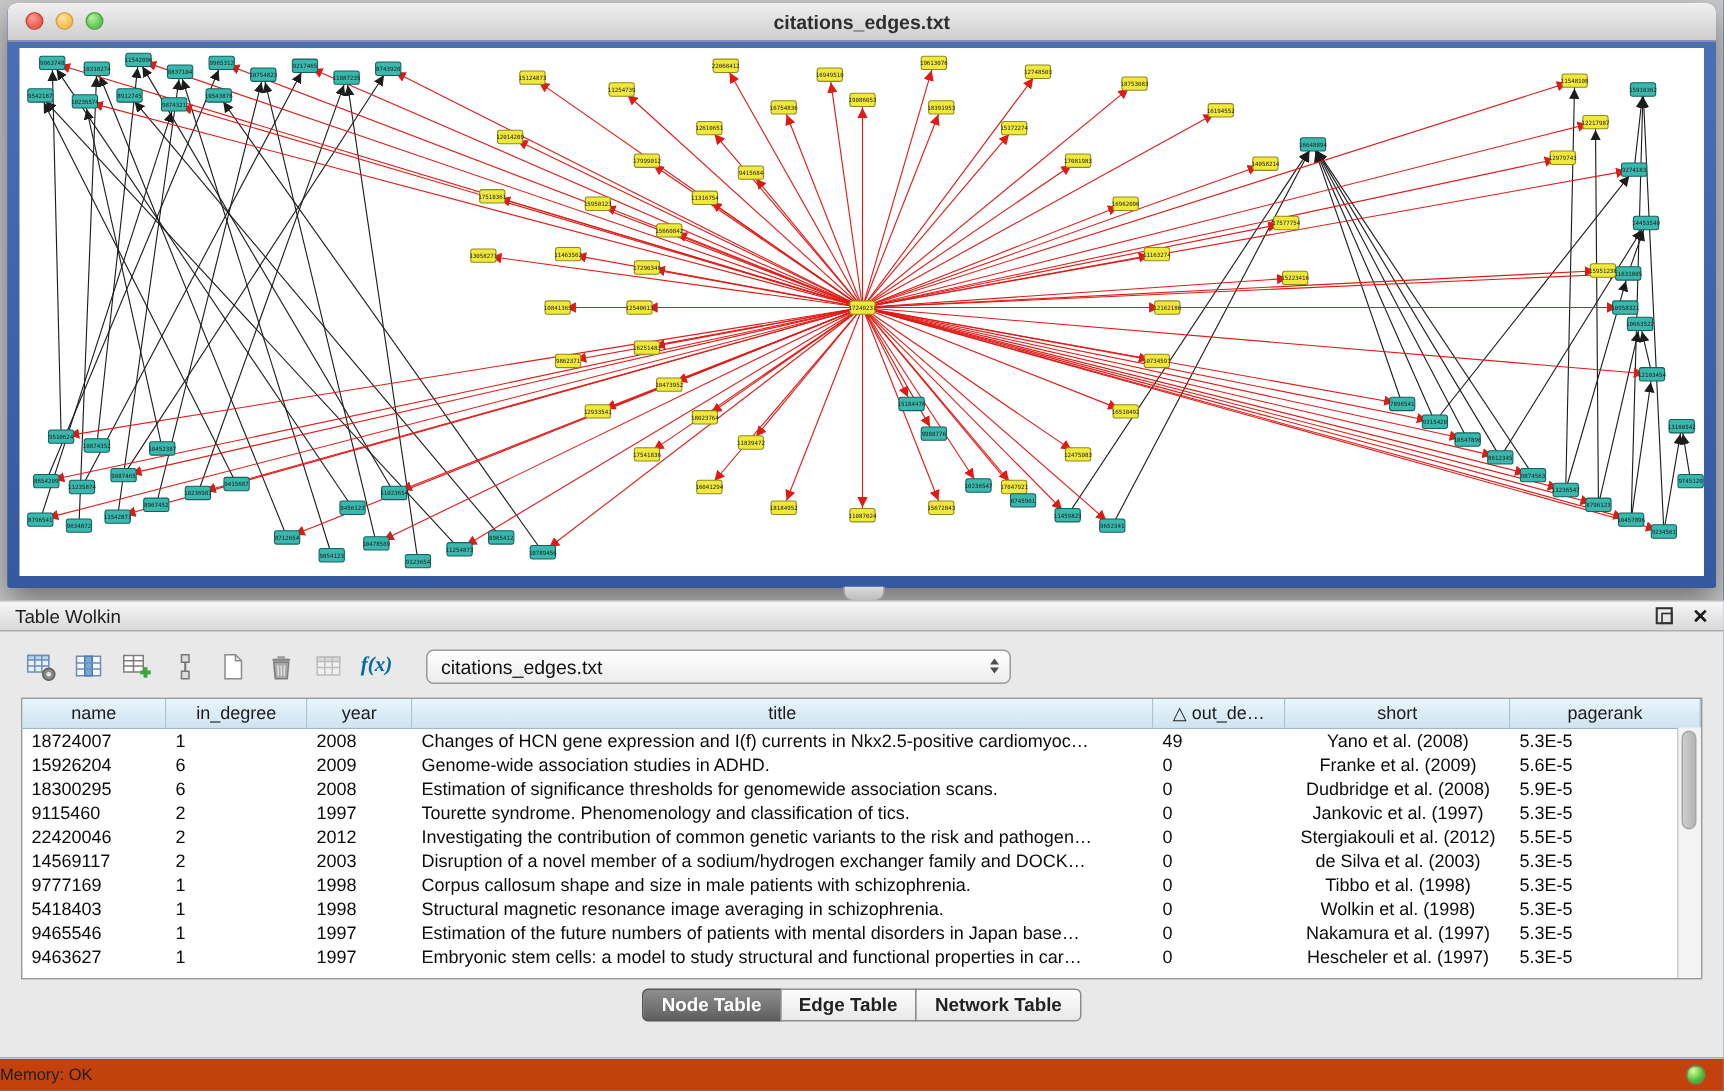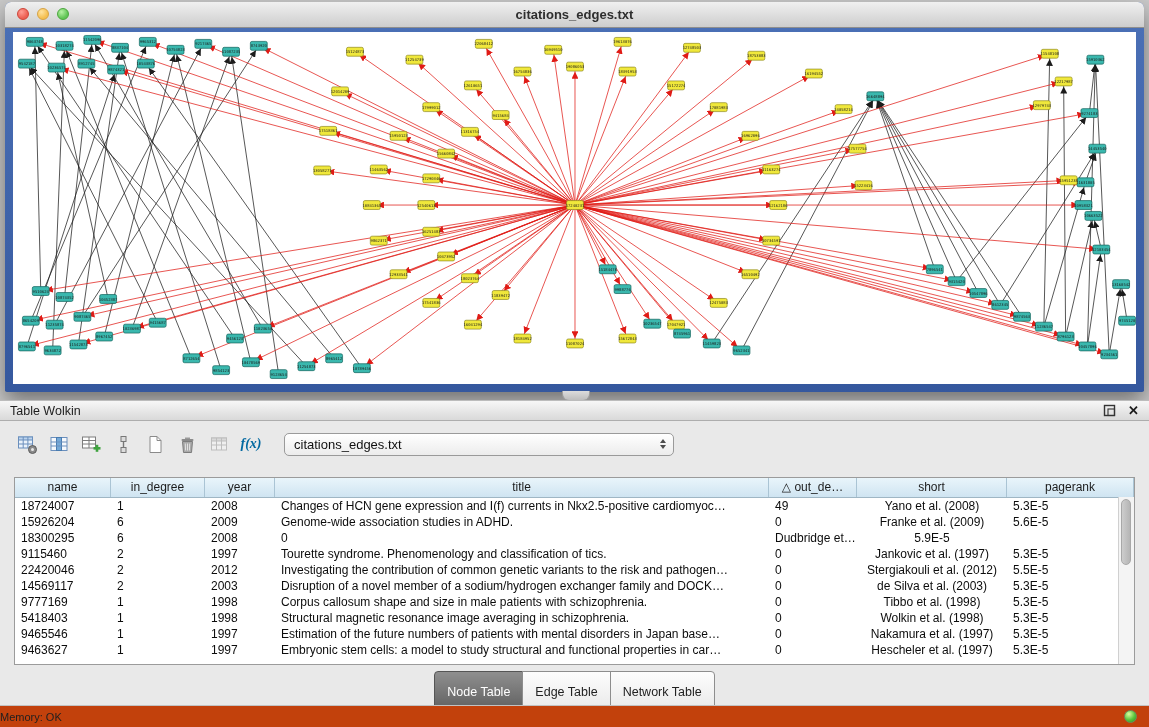--- a/index.html
+++ b/index.html
@@ -75,21 +75,21 @@
     border:1px solid #9a9a9a;border-radius:5px;
     display:flex;align-items:center;padding:0 22px 0 9px;box-sizing:border-box;
     font-size:13px;color:#111;
   }
   .combo-arrows{position:absolute;right:7px;top:50%;transform:translateY(-50%);display:flex;flex-direction:column;gap:2px;}
   .arr-up{width:0;height:0;border-left:3.5px solid transparent;border-right:3.5px solid transparent;border-bottom:4.5px solid #4d4d4d;}
   .arr-dn{width:0;height:0;border-left:3.5px solid transparent;border-right:3.5px solid transparent;border-top:4.5px solid #4d4d4d;}
 
   
   .table-wrap{
-    position:relative;margin-top:18px;height:186px;
+    position:relative;margin-top:6px;height:186px;
     border:1px solid #9b9b9b;background:#fff;overflow:hidden;
   }
   .thead{
     display:grid;grid-template-columns:96px 94px 70px 494px 88px 150px 1fr;
     height:19px;border-bottom:1px solid #9fb6c4;
   }
   .th{
     background:linear-gradient(#e9f5fb,#cfe4f1);
     border-right:1px solid #aac4d4;
     font-size:12px;color:#1c1c1c;text-align:center;line-height:19px;
@@ -112,21 +112,21 @@
   .vthumb{
     position:absolute;top:2px;left:2px;width:10px;height:66px;
     background:linear-gradient(90deg,#cdcdcd,#b5b5b5);
     border-radius:6px;border:1px solid #a8a8a8;box-sizing:border-box;
   }
 
   
   .tabs{display:flex;justify-content:center;margin-top:6px;}
   .tab{
     font-size:12.5px;color:#222;background:linear-gradient(#fdfdfd,#e8e8e8);
-    border:1px solid #8d8d8d;padding:12px 12px;margin-left:-1px;line-height:16px;
+    border:1px solid #8d8d8d;padding:2px 12px;margin-left:-1px;line-height:16px;font-weight:bold;
   }
   .tab:first-child{border-radius:4px 0 0 4px;margin-left:0;}
   .tab:last-child{border-radius:0 4px 4px 0;}
   .tab.selected{
     background:linear-gradient(#8f8f8f,#5e5e5e);color:#fff;border-color:#555;
   }
 
   
   .statusbar{
     position:absolute;left:0;bottom:0;width:1149px;height:22px;
@@ -868,20 +868,21 @@
             <div class="td">2009</div>
             <div class="td">Genome-wide association studies in ADHD.</div>
             <div class="td">0</div>
             <div class="td">Franke et al. (2009)</div>
             <div class="td">5.6E-5</div>
           </div>
           <div class="tr">
             <div class="td">18300295</div>
             <div class="td">6</div>
             <div class="td">2008</div>
+            <div class="td">Estimation of significance thresholds for genomewide association scans.</div>
             <div class="td">0</div>
             <div class="td">Dudbridge et al. (2008)</div>
             <div class="td">5.9E-5</div>
           </div>
           <div class="tr">
             <div class="td">9115460</div>
             <div class="td">2</div>
             <div class="td">1997</div>
             <div class="td">Tourette syndrome. Phenomenology and classification of tics.</div>
             <div class="td">0</div>

